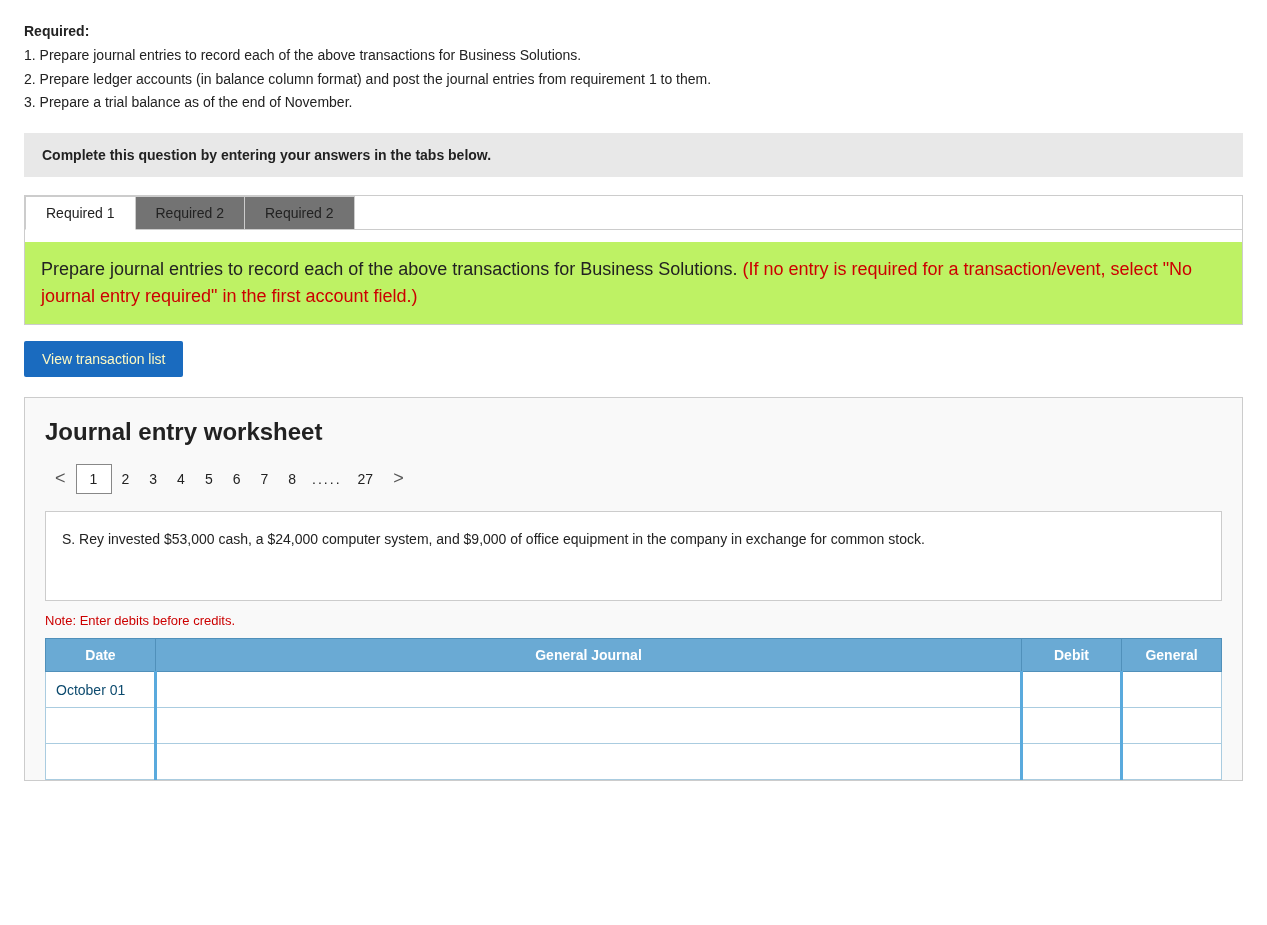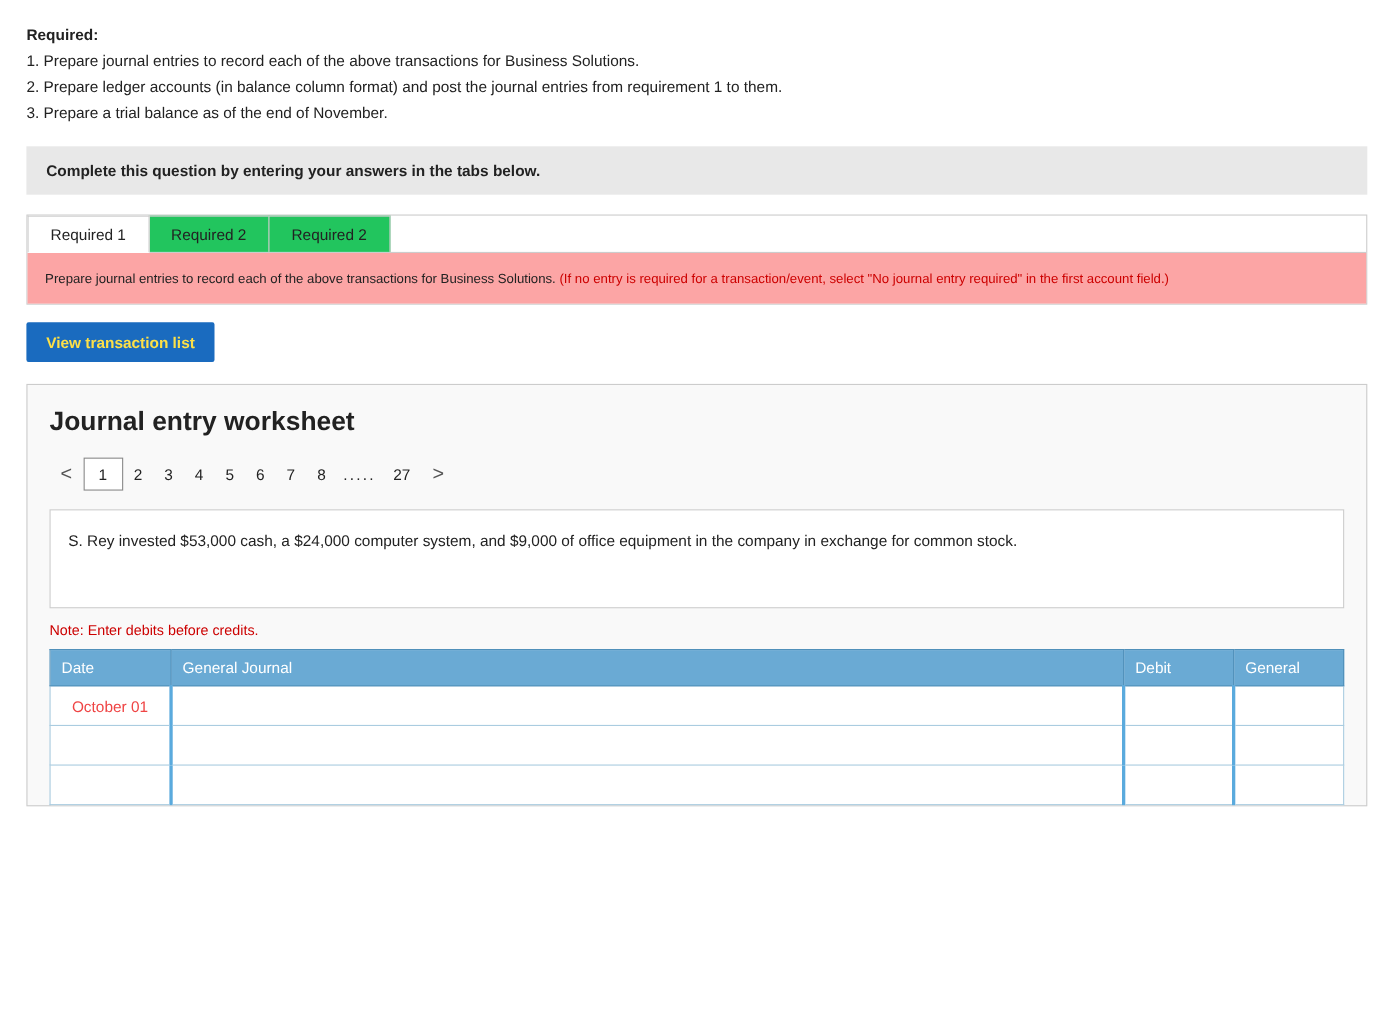--- a/index.html
+++ b/index.html
@@ -30,47 +30,48 @@
     .tabs-header {
       display: flex;
       border-bottom: 1px solid #ccc;
       text-align: right;
     }
     .tab {
       padding: 8px 20px;
       border: 1px solid #ccc;
       border-bottom: none;
       cursor: pointer;
-      background: #22c55e;
+      background: #737373;
       margin-right: -1px;
       font-size: 14px;
     }
     .tab.active {
       background: #fff;
       border-bottom: 1px solid #fff;
       margin-bottom: -1px;
       z-index: 1;
     }
     .tab-content {
       padding: 14px 16px;
-      background: #fca5a5;
-      font-size: 12px;
+      background: #bef264;
+      font-size: 18px;
       line-height: 1.5;
       color: #222;
+      margin-top: 12px;
     }
     .tab-content .red-text {
       color: #cc0000;
     }
     .view-btn {
       display: inline-block;
       background: #1a6bbf;
-      color: #fde047;
+      color: #fef9c3;
       padding: 10px 18px;
       font-size: 14px;
-      font-weight: bold;
+      font-weight: normal;
       cursor: pointer;
       border: none;
       margin: 16px 0;
       border-radius: 2px;
     }
     .worksheet-box {
       border: 1px solid #ccc;
       background: #f9f9f9;
       padding: 20px 20px 0 20px;
       margin-top: 4px;
@@ -132,34 +133,34 @@
     }
     .journal-table {
       width: 100%;
       border-collapse: collapse;
       font-size: 14px;
     }
     .journal-table th {
       background: #6aaad4;
       color: #fff;
       padding: 8px 10px;
-      text-align: left;
+      text-align: center;
       border: 1px solid #5090ba;
-      font-weight: normal;
+      font-weight: bold;
     }
     .journal-table td {
       border: 1px solid #aacce0;
       padding: 7px 10px;
       background: #fff;
       height: 36px;
     }
     .journal-table td.date-cell {
-      text-align: center;
+      text-align: left;
       width: 110px;
-      color: #ef4444;
+      color: #0c4a6e;
     }
     .journal-table td.entry-cell {
       border-left: 3px solid #5aaadd;
     }
     .journal-table td.debit-cell,
     .journal-table td.credit-cell {
       border-left: 3px solid #5aaadd;
       width: 100px;
     }
     .journal-table tr.data-row td {

